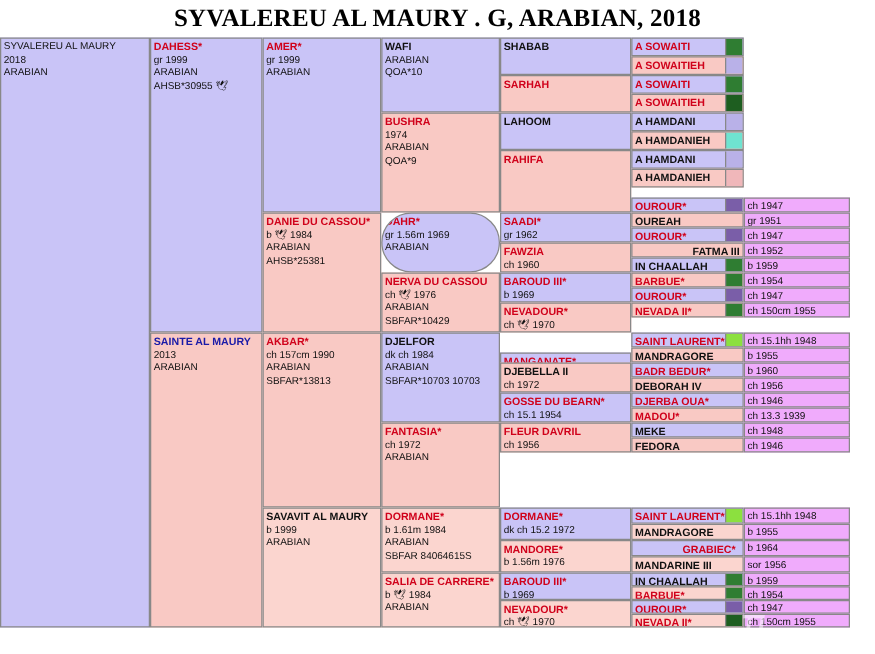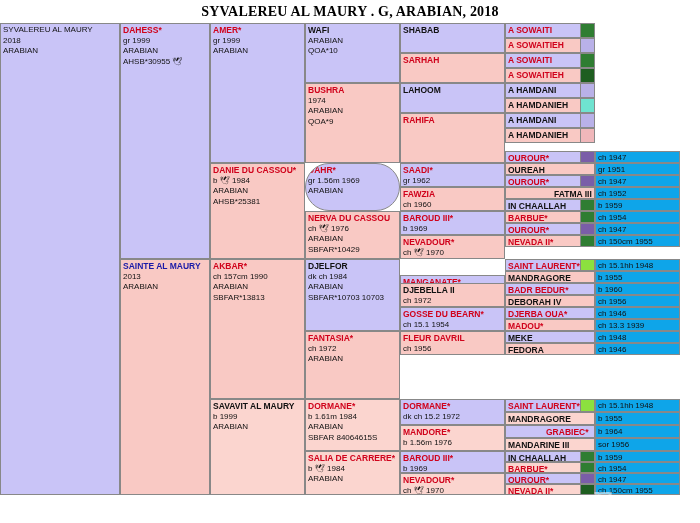--- a/index.html
+++ b/index.html
@@ -7,21 +7,21 @@
     width:700px;height:523px;
     background:#ffffff;
     font-family:"Liberation Sans", sans-serif;
     font-size:9px;
     color:#111;
     overflow:hidden;
   }
   #title{
     text-align:center;
     font-family:"Liberation Serif", serif;
-    font-size:14px;
+    font-size:20px;
     font-weight:bold;
     letter-spacing:.2px;
     padding:4px 0 3px 0;
     color:#000;
   }
   #grid{
     position:relative;
     width:700px;
     height:500px;
     box-sizing:border-box;
@@ -32,21 +32,21 @@
     border:1px solid #888;
     overflow:hidden;
     padding:1px 2px;
     line-height:10.5px;
     font-size:8.5px;
   }
   .cell .nm{font-weight:bold;}
   .lav{background:#c9c4f7;}
   .pink{background:#f9c9c4;}
   .pinklite{background:#fbd5cf;}
-  .white{background:#0ea5e9;}
+  .white{background:#f0abfc;}
   .nm-red{color:#d0021b;}
   .blu{color:#1a1aa8;}
   .sw{
     position:absolute;
     top:0;right:0;bottom:0;
     width:13px;
     border-left:1px solid #888;
   }
   .tiny{font-size:8px;}
   .wm{

